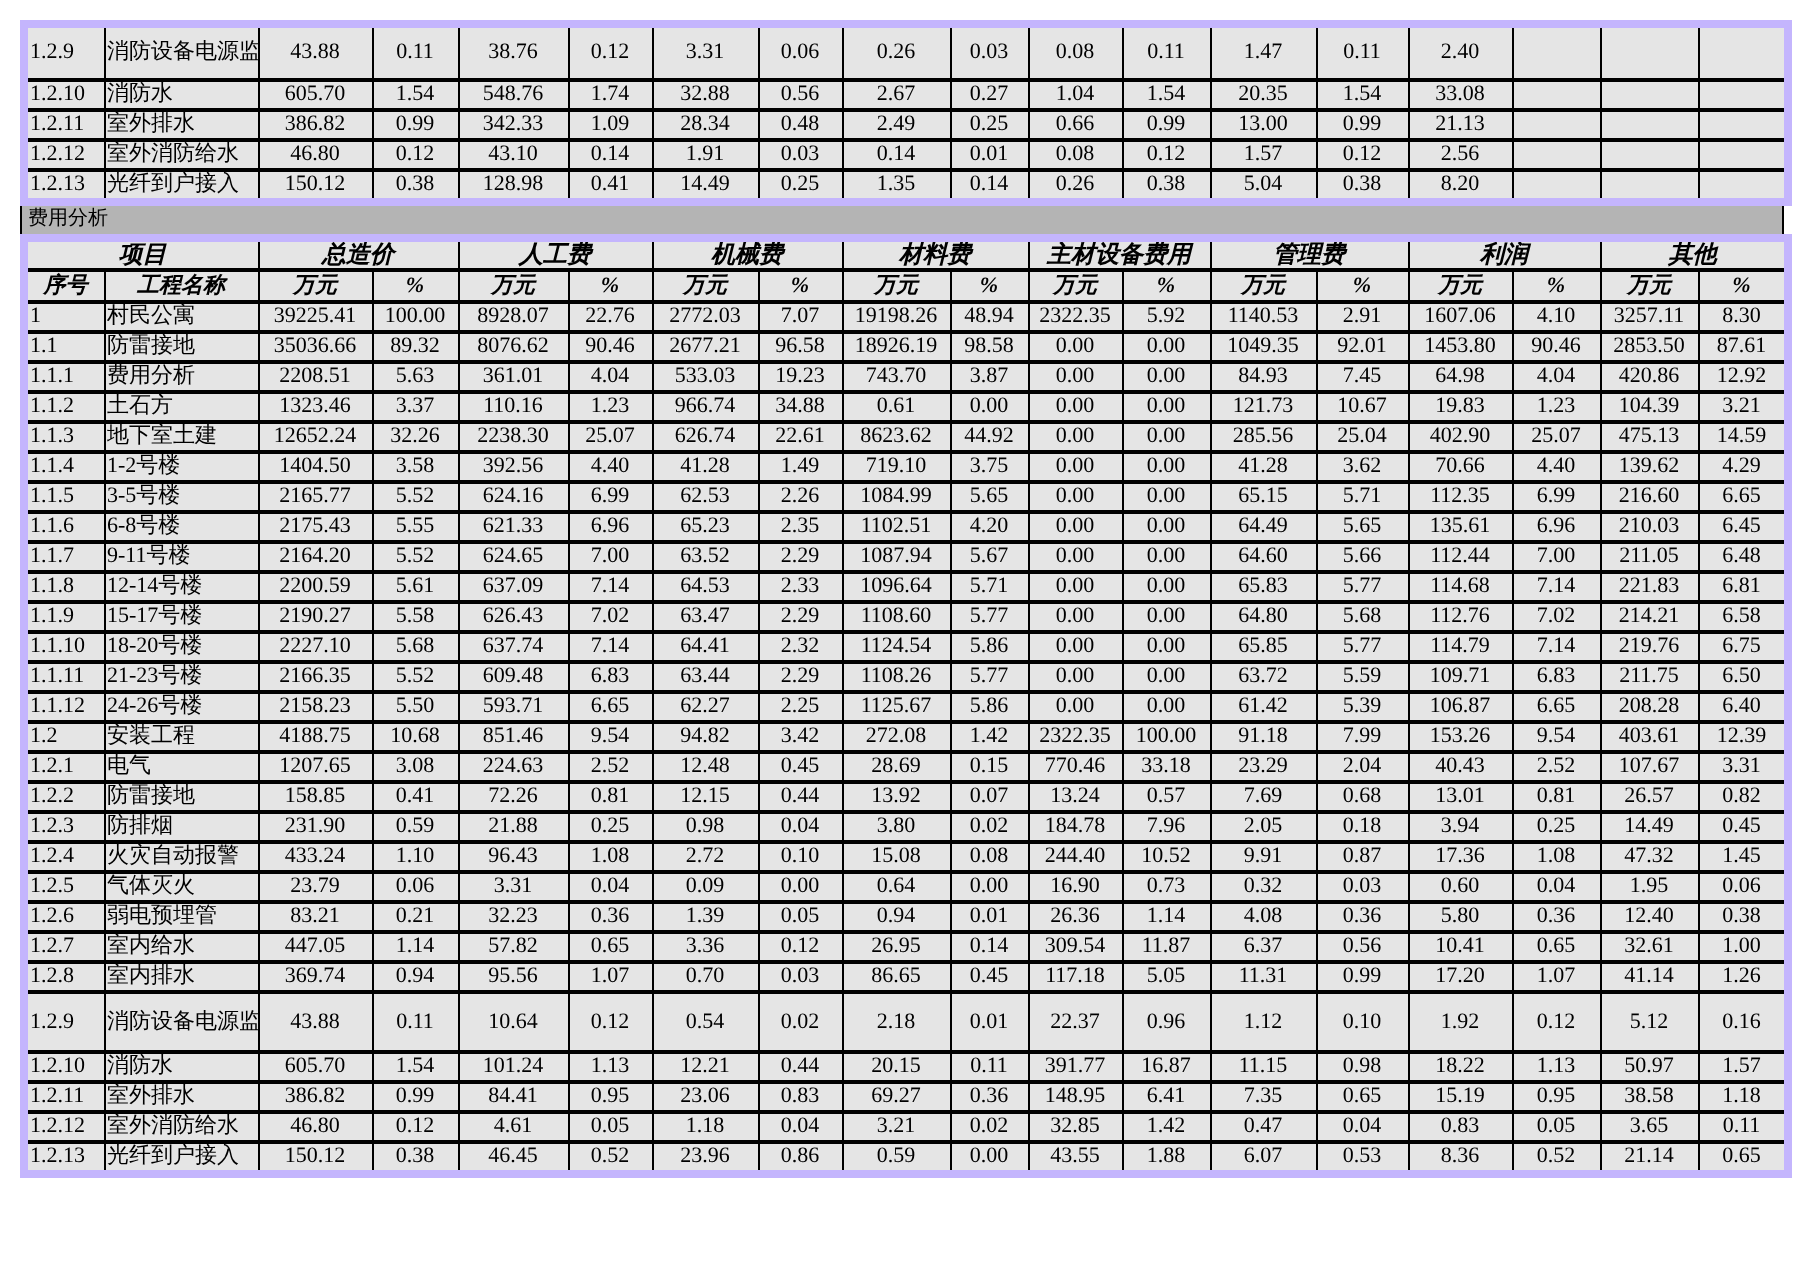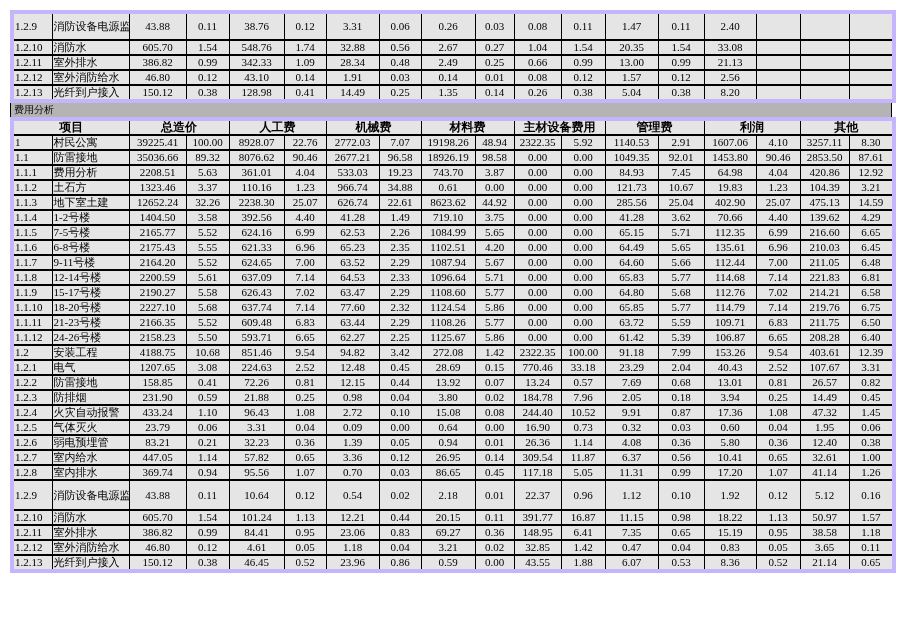--- a/index.html
+++ b/index.html
@@ -23,21 +23,21 @@
     border-right: 1px solid #000;
     border-top: 2px solid #000;
     border-bottom: 2px solid #000;
     font-size: 11px;
     line-height: 13px;
     vertical-align: middle;
     overflow: hidden;
     white-space: nowrap;
     padding: 0 1px;
   }
-  table.tbl th { font-weight: bold; text-align: center; }
+  table.tbl th { font-weight: bold; text-align: center; font-style: italic; }
   td.no   { text-align: left; padding-left: 3px; }
   td.name { text-align: left; padding-left: 3px; white-space: normal; word-break: break-all; }
   td.num  { text-align: center; }
 
   .t-top tbody tr { height: 13px; }
   .t-top tbody tr.tall { height: 28px; }
 
   .band {
     width: 882px; height: 14px;
     background: #b4b4b4;
@@ -213,20 +213,40 @@
           <th class="gh" colspan="2">项目</th>
           <th class="gh" colspan="2">总造价</th>
           <th class="gh" colspan="2">人工费</th>
           <th class="gh" colspan="2">机械费</th>
           <th class="gh" colspan="2">材料费</th>
           <th class="gh" colspan="2">主材设备费用</th>
           <th class="gh" colspan="2">管理费</th>
           <th class="gh" colspan="2">利润</th>
           <th class="gh" colspan="2">其他</th>
         </tr>
+      <tr class="sub">
+          <th class="sh">序号</th>
+          <th class="sh">工程名称</th>
+          <th class="sh">万元</th>
+          <th class="sh">%</th>
+          <th class="sh">万元</th>
+          <th class="sh">%</th>
+          <th class="sh">万元</th>
+          <th class="sh">%</th>
+          <th class="sh">万元</th>
+          <th class="sh">%</th>
+          <th class="sh">万元</th>
+          <th class="sh">%</th>
+          <th class="sh">万元</th>
+          <th class="sh">%</th>
+          <th class="sh">万元</th>
+          <th class="sh">%</th>
+          <th class="sh">万元</th>
+          <th class="sh">%</th>
+        </tr>
     </thead>
     <tbody>
         <tr>
           <td class="no">1</td>
           <td class="name">村民公寓</td>
           <td class="num">39225.41</td>
           <td class="num">100.00</td>
           <td class="num">8928.07</td>
           <td class="num">22.76</td>
           <td class="num">2772.03</td>
@@ -337,21 +357,21 @@
           <td class="num">0.00</td>
           <td class="num">41.28</td>
           <td class="num">3.62</td>
           <td class="num">70.66</td>
           <td class="num">4.40</td>
           <td class="num">139.62</td>
           <td class="num">4.29</td>
         </tr>
         <tr>
           <td class="no">1.1.5</td>
-          <td class="name">7-5号楼</td>
+          <td class="name">3-5号楼</td>
           <td class="num">2165.77</td>
           <td class="num">5.52</td>
           <td class="num">624.16</td>
           <td class="num">6.99</td>
           <td class="num">62.53</td>
           <td class="num">2.26</td>
           <td class="num">1084.99</td>
           <td class="num">5.65</td>
           <td class="num">0.00</td>
           <td class="num">0.00</td>
@@ -442,21 +462,21 @@
           <td class="num">214.21</td>
           <td class="num">6.58</td>
         </tr>
         <tr>
           <td class="no">1.1.10</td>
           <td class="name">18-20号楼</td>
           <td class="num">2227.10</td>
           <td class="num">5.68</td>
           <td class="num">637.74</td>
           <td class="num">7.14</td>
-          <td class="num">77.60</td>
+          <td class="num">64.41</td>
           <td class="num">2.32</td>
           <td class="num">1124.54</td>
           <td class="num">5.86</td>
           <td class="num">0.00</td>
           <td class="num">0.00</td>
           <td class="num">65.85</td>
           <td class="num">5.77</td>
           <td class="num">114.79</td>
           <td class="num">7.14</td>
           <td class="num">219.76</td>

